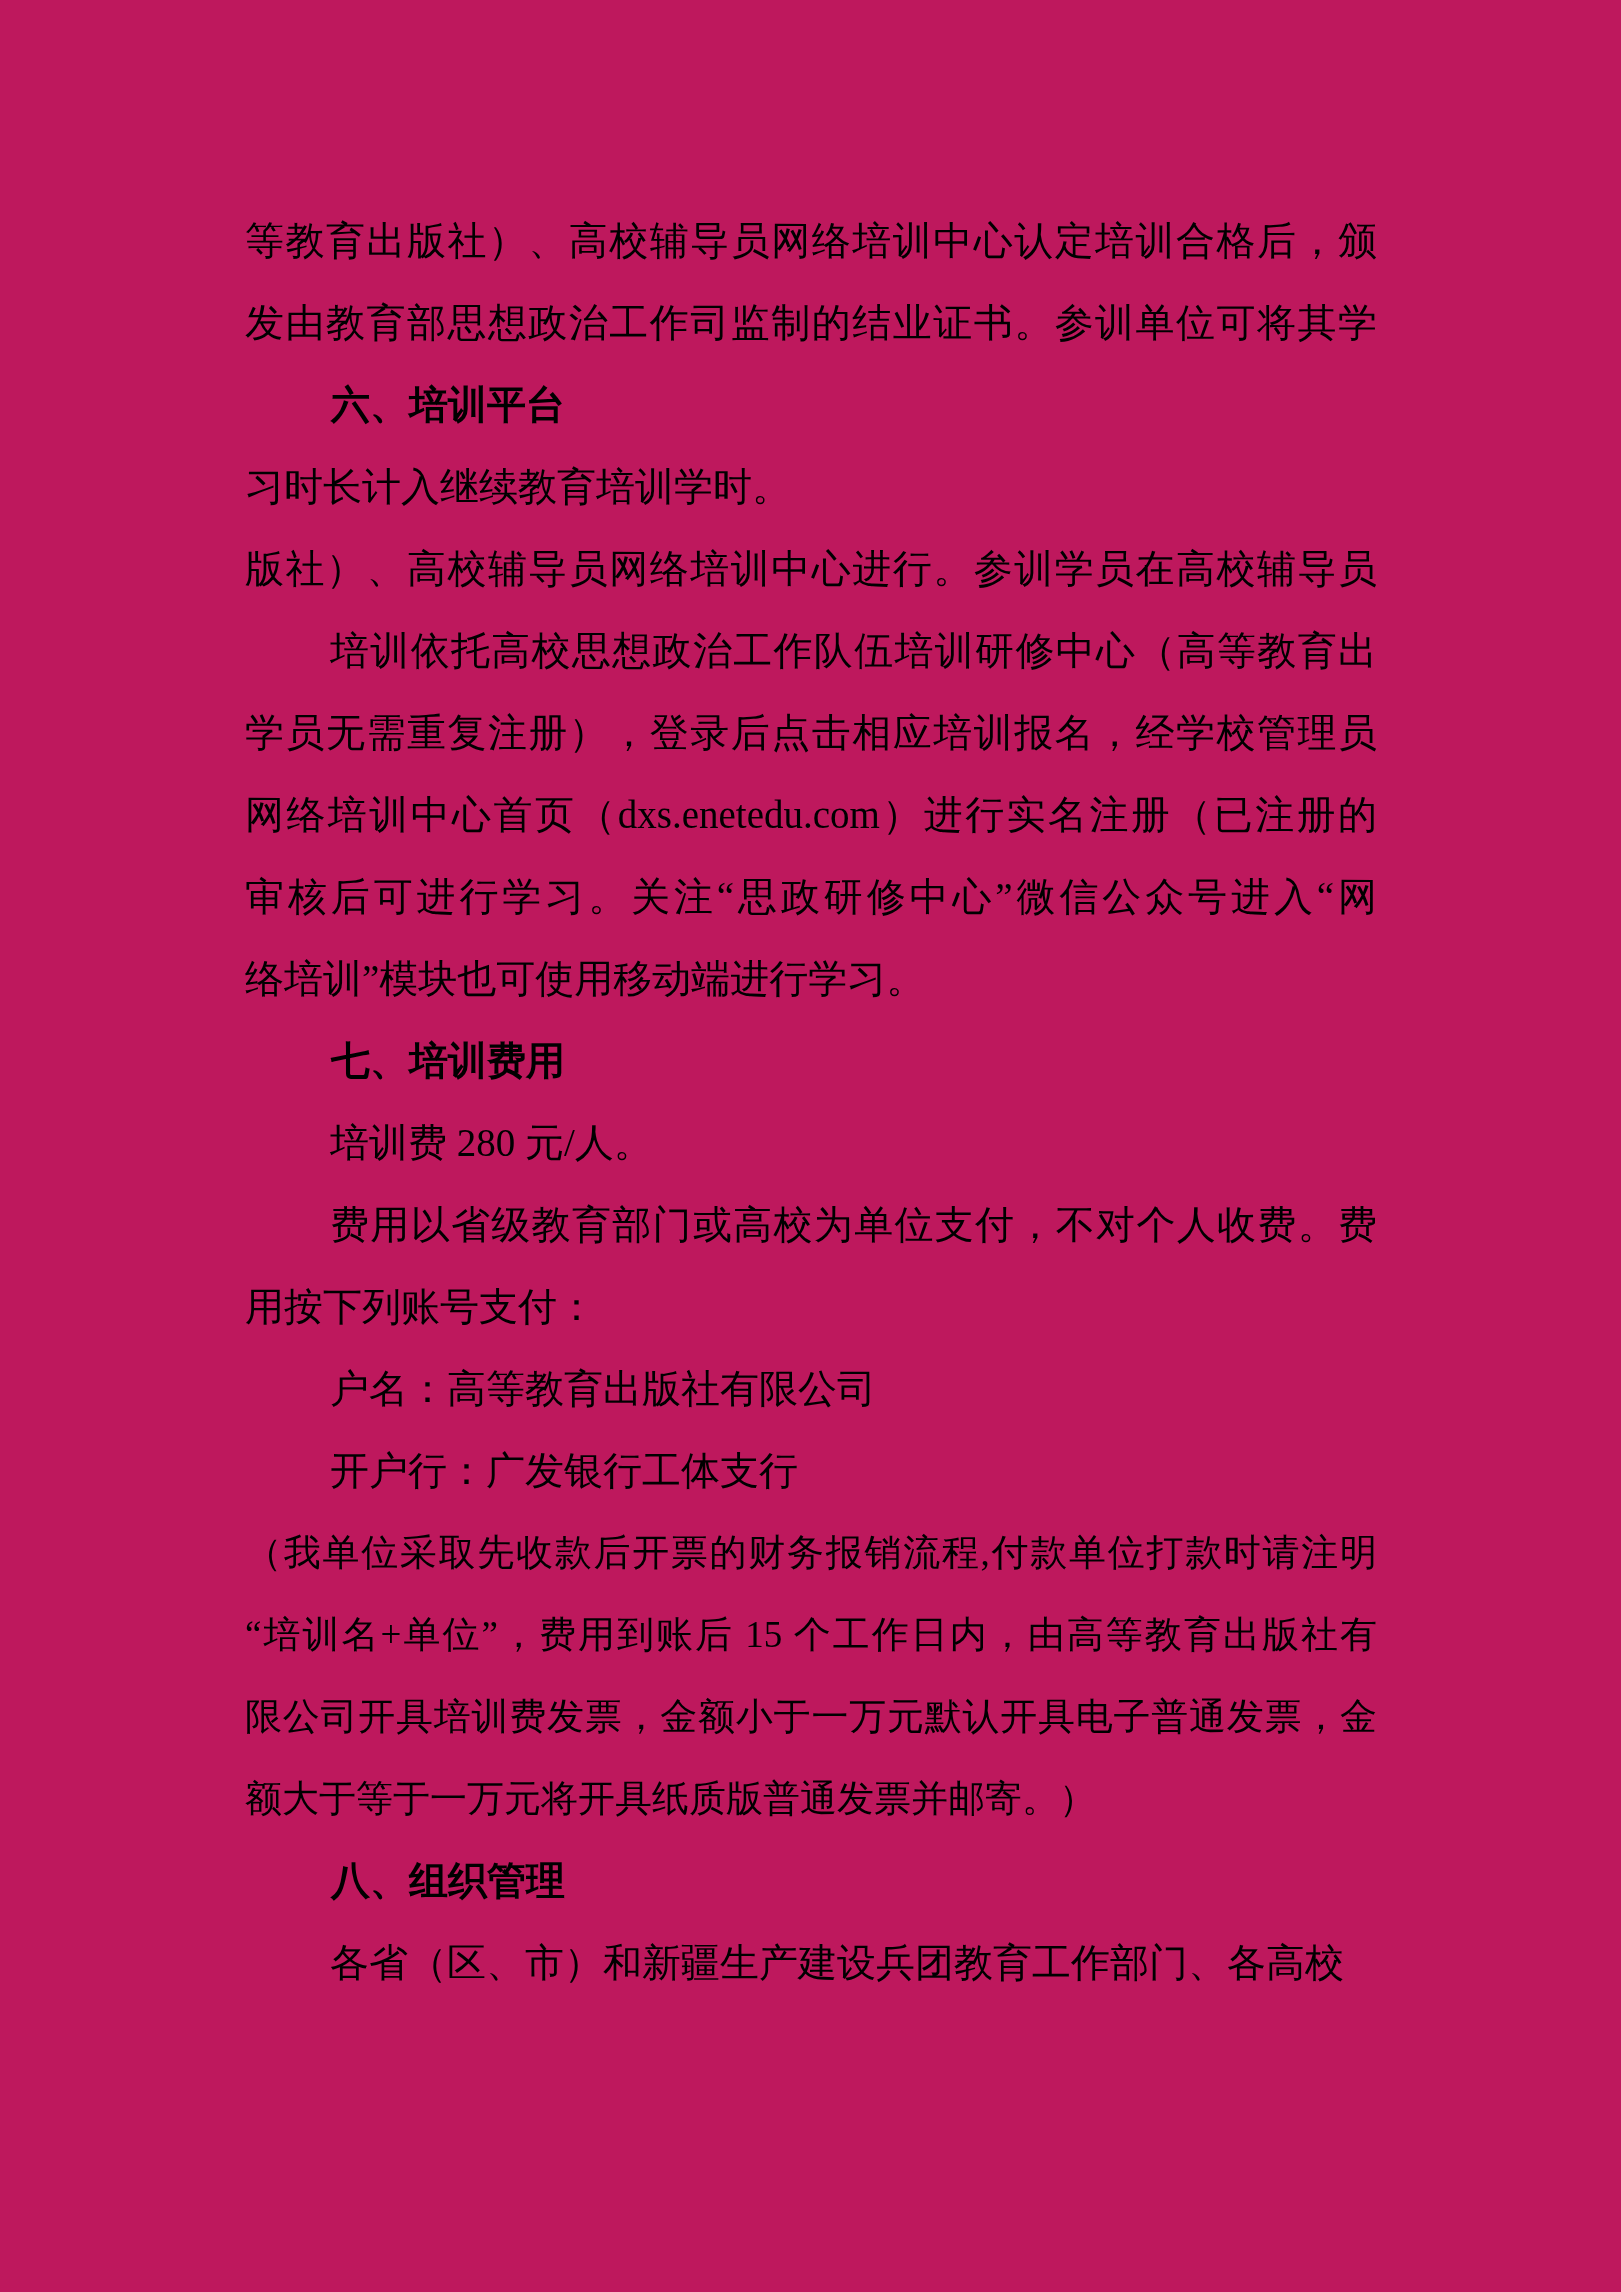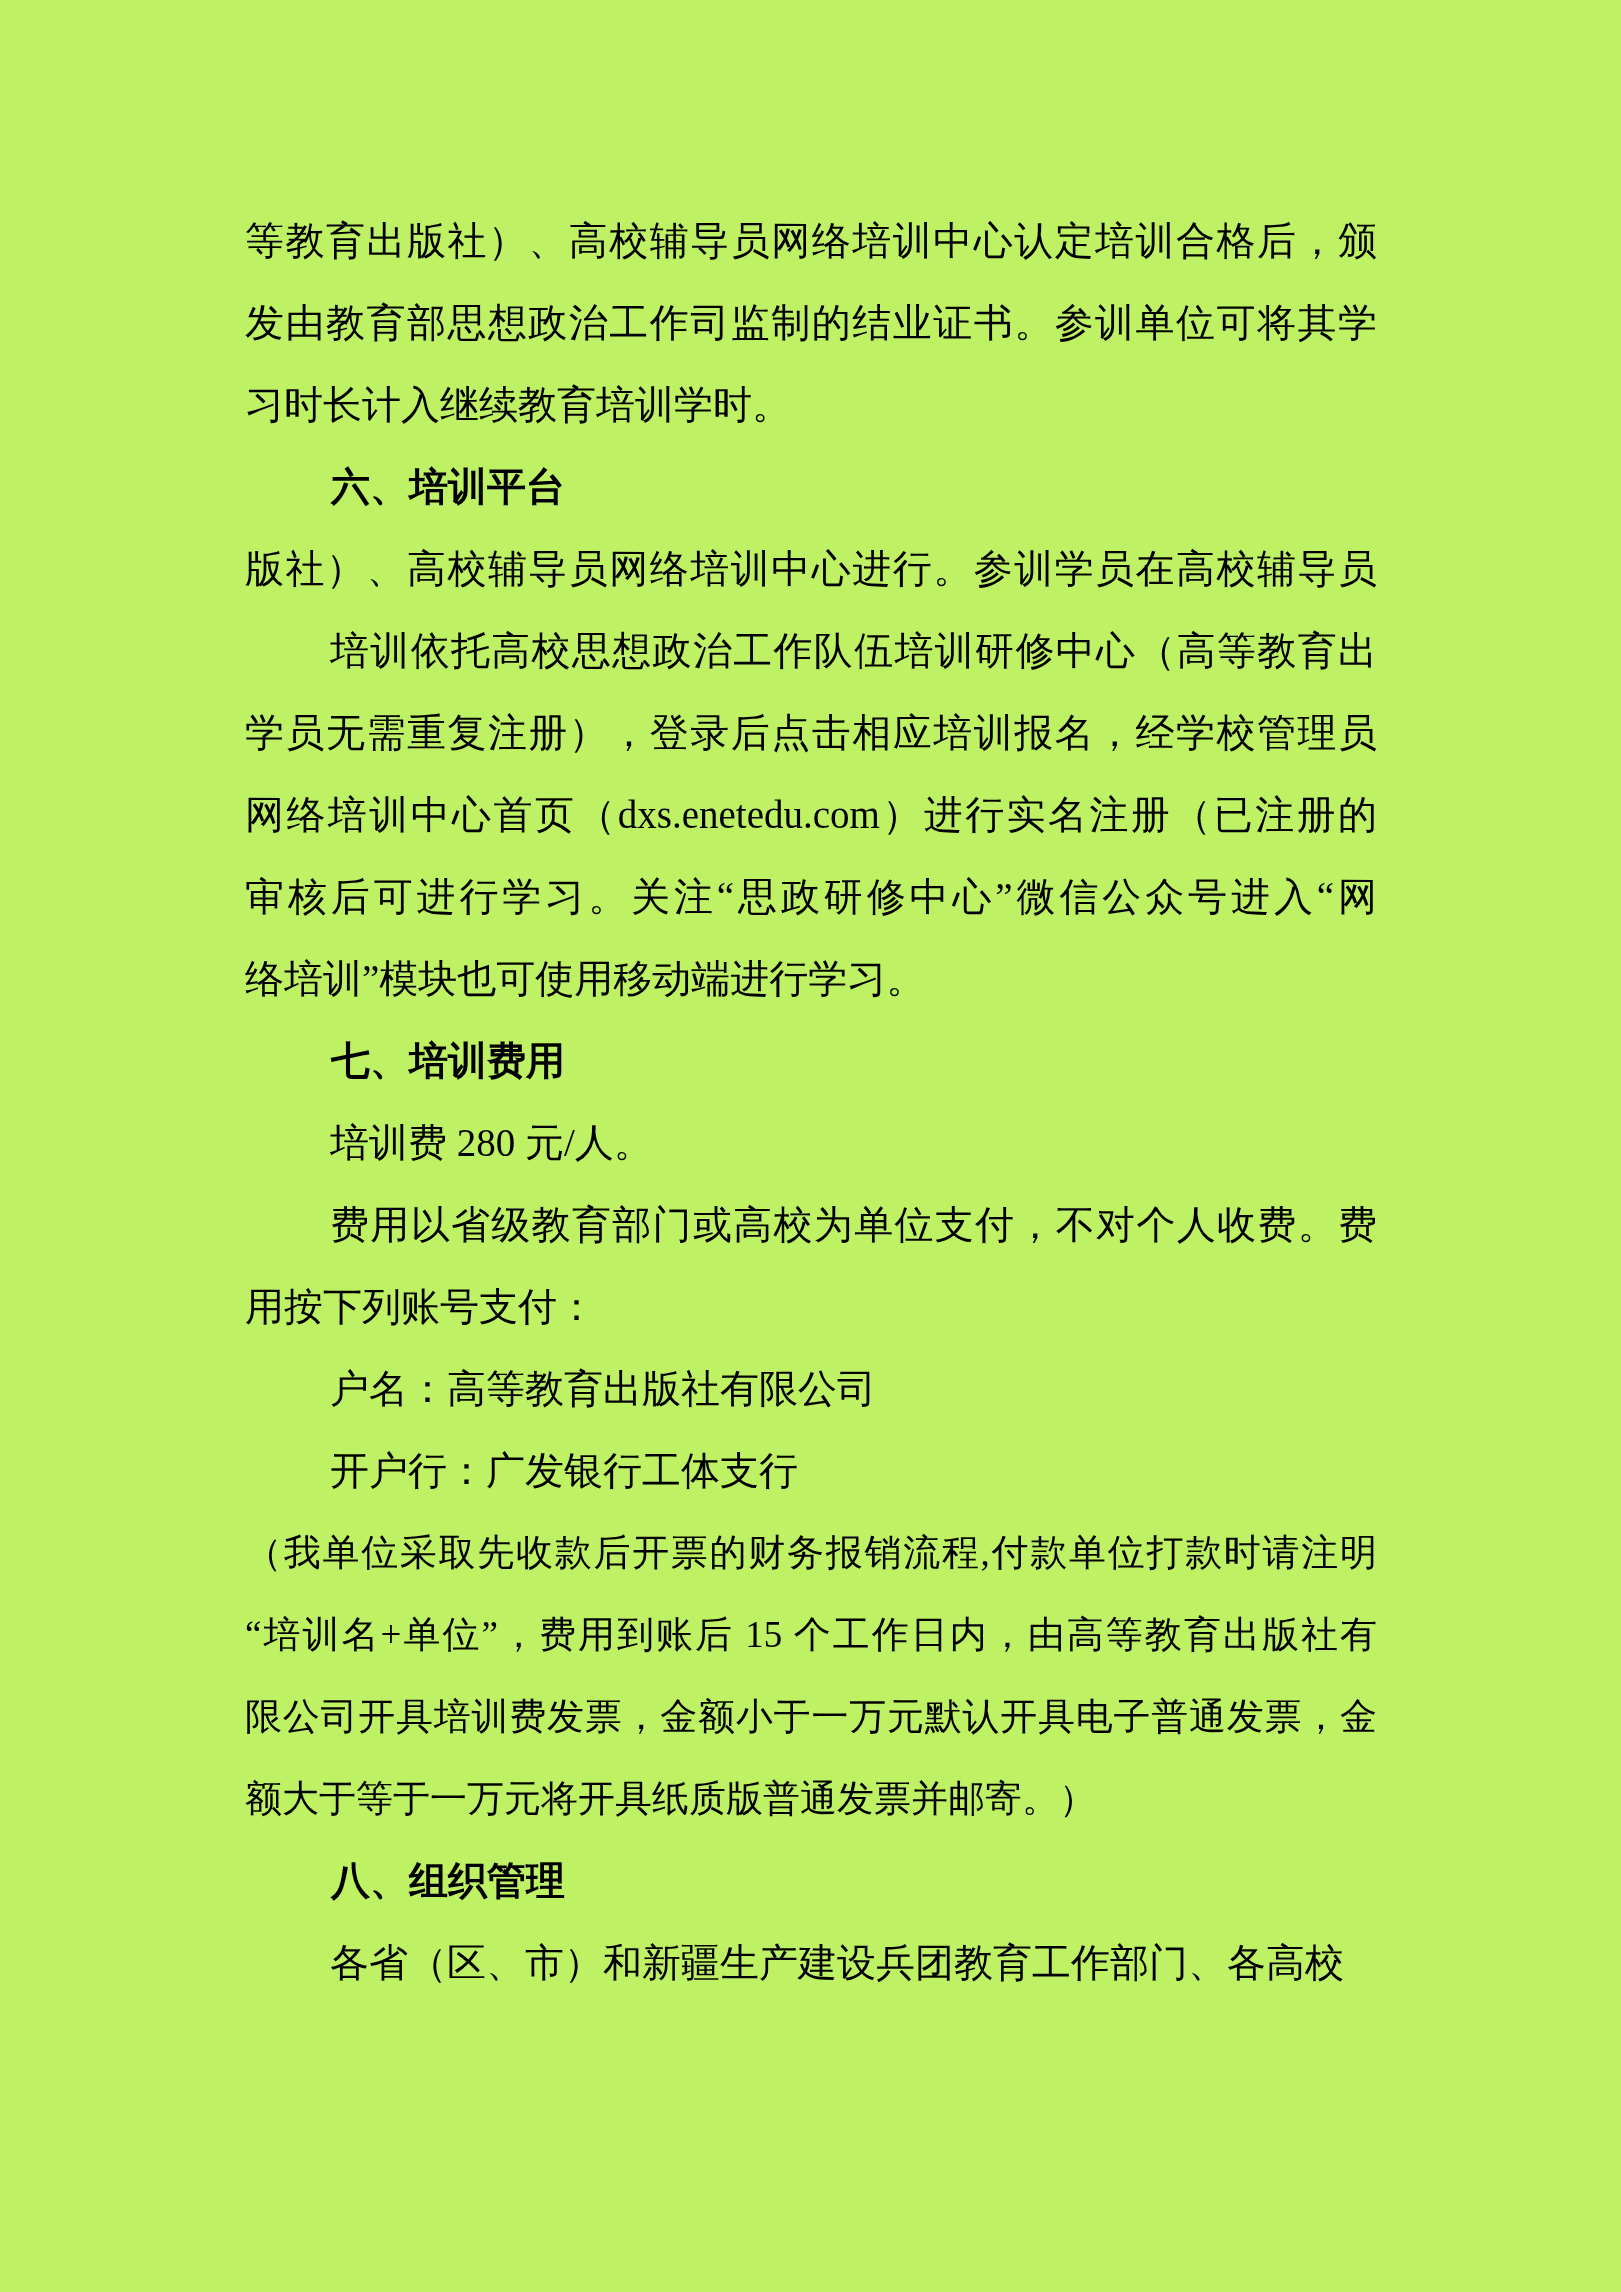--- a/index.html
+++ b/index.html
@@ -4,21 +4,21 @@
 <style>
   html, body {
     margin: 0;
     padding: 0;
     background: #ffffff;
   }
   .page {
     position: relative;
     width: 1621px;
     height: 2293px;
-    background: #bef264;
+    background: #be185d;
     box-sizing: border-box;
     padding: 200px 16px 0 245px;
     overflow: hidden;
   }
   .textcol {
     width: 1132px;
   }
   .line {
     height: 82px;
     line-height: 82px;
@@ -52,23 +52,23 @@
   }
 </style>
 </head>
 <body>
 
 <div class="page">
   <div class="textcol">
 
     <div class="line j">等教育出版社）、高校辅导员网络培训中心认定培训合格后，颁</div>
     <div class="line j">发由教育部思想政治工作司监制的结业证书。参训单位可将其学</div>
+    <div class="line heading">六、培训平台</div>
+
     <div class="line">习时长计入继续教育培训学时。</div>
-
-    <div class="line heading">六、培训平台</div>
 
     <div class="line j">版社）、高校辅导员网络培训中心进行。参训学员在高校辅导员</div>
     <div class="line j indent">培训依托高校思想政治工作队伍培训研修中心（高等教育出</div>
     <div class="line j">学员无需重复注册），登录后点击相应培训报名，经学校管理员</div>
     <div class="line j">网络培训中心首页（dxs.enetedu.com）进行实名注册（已注册的</div>
     <div class="line j">审核后可进行学习。关注“思政研修中心”微信公众号进入“网</div>
     <div class="line">络培训”模块也可使用移动端进行学习。</div>
 
     <div class="line heading">七、培训费用</div>
 

